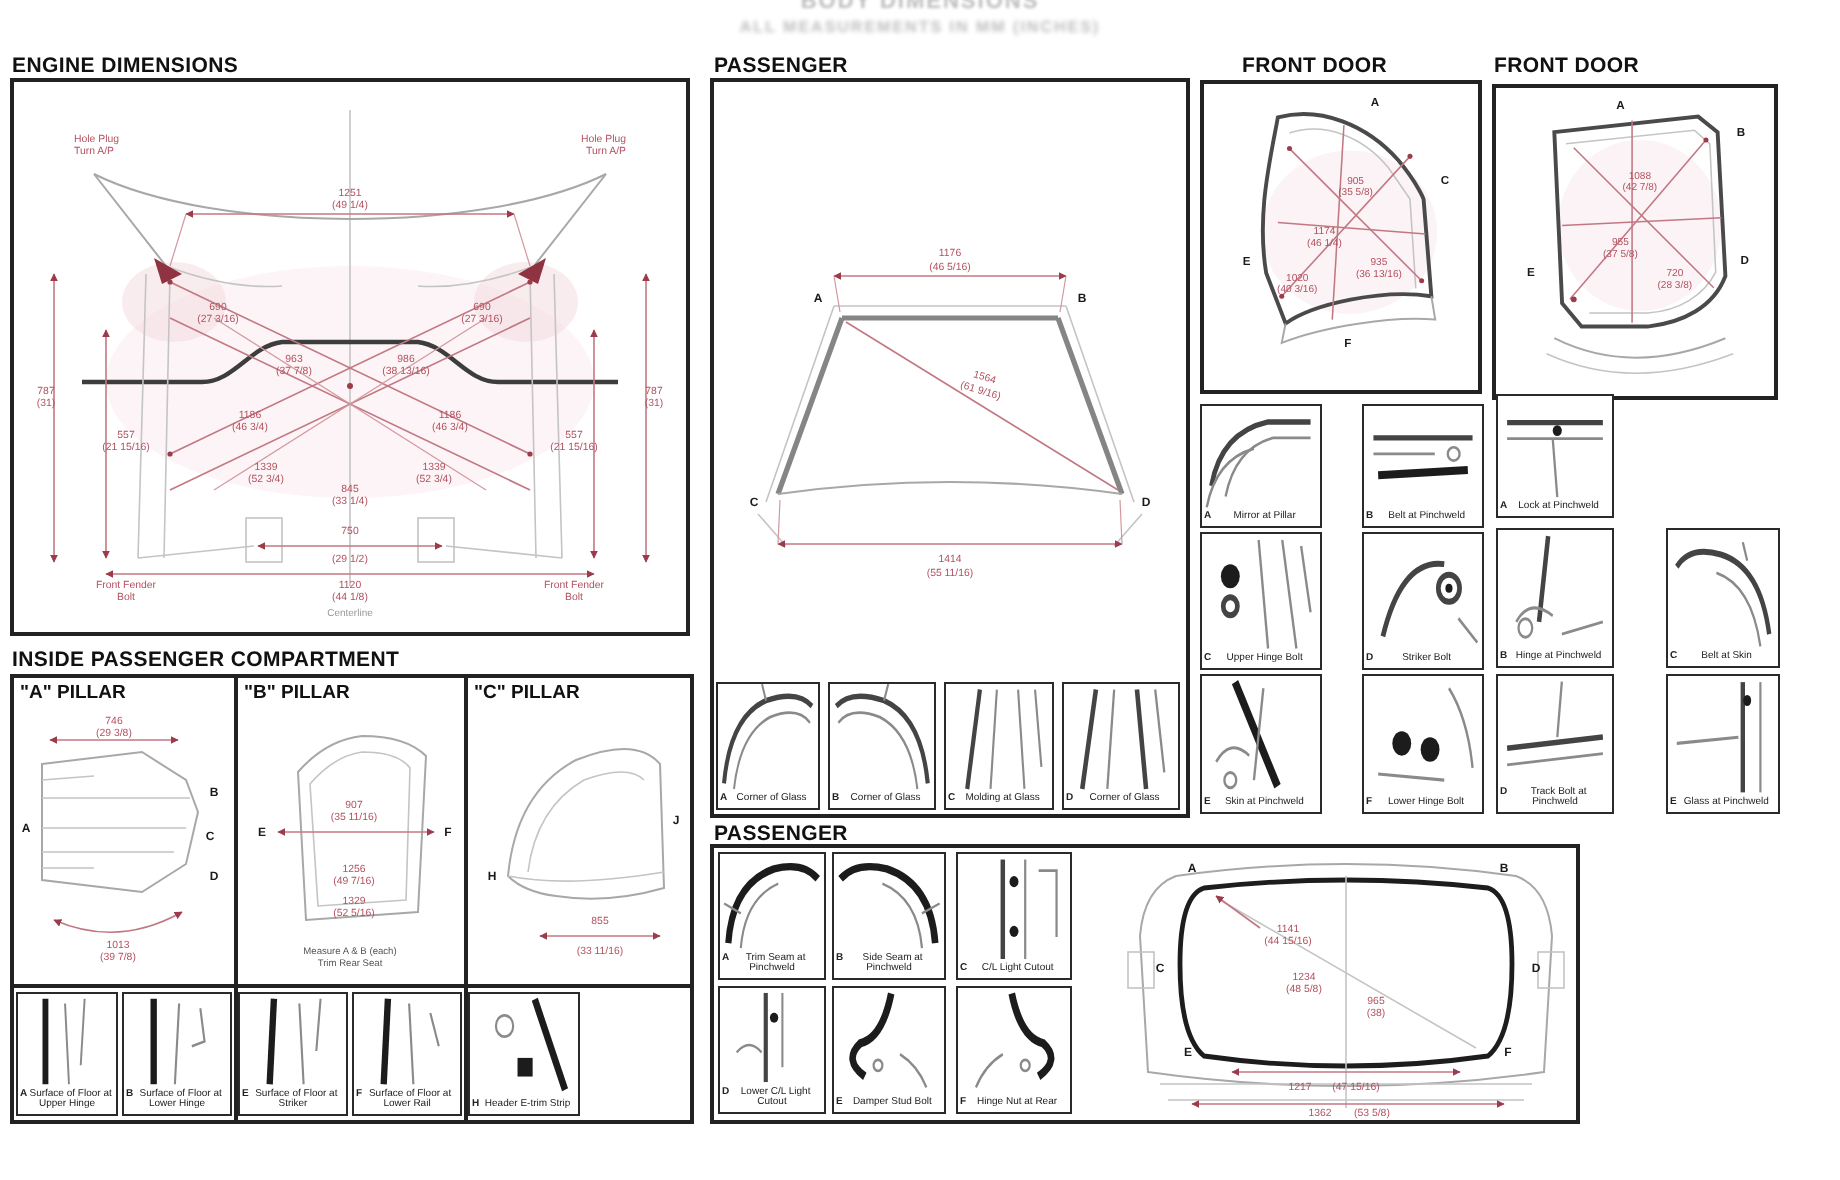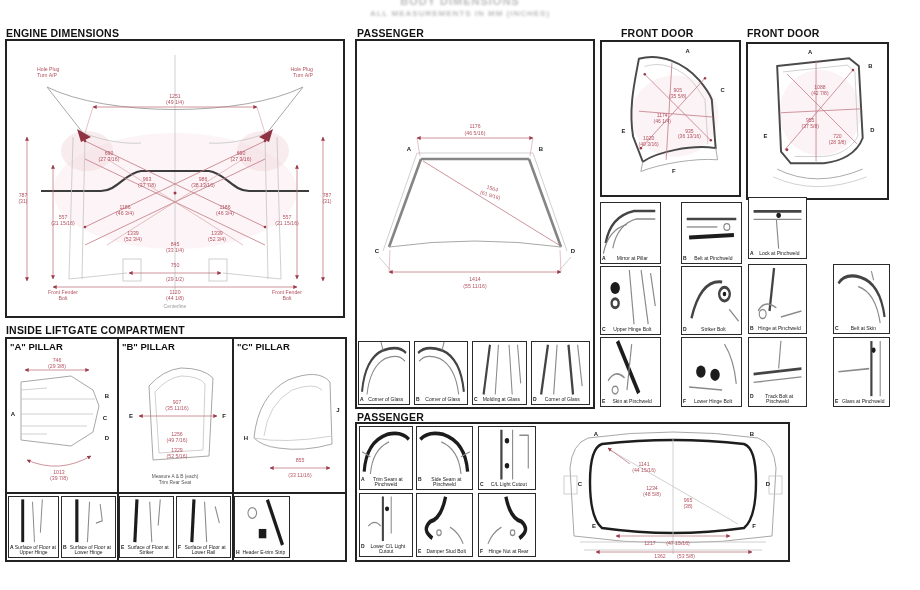--- a/index.html
+++ b/index.html
@@ -124,21 +124,21 @@
     <text class="dim" x="168" y="205">845</text>
     <text class="dim" x="168" y="211">(33 1/4)</text>
     <text class="dim" x="56" y="253">Front Fender</text>
     <text class="dim" x="56" y="259">Bolt</text>
     <text class="dim" x="280" y="253">Front Fender</text>
     <text class="dim" x="280" y="259">Bolt</text>
     <text class="gry" x="168" y="267">Centerline</text>
   </svg>
 </div>
 
-<div class="sec-title" style="left:6px;top:324px;">INSIDE LIFTGATE COMPARTMENT</div>
+<div class="sec-title" style="left:6px;top:324px;">INSIDE PASSENGER COMPARTMENT</div>
 <div class="box" style="left:5px;top:337px;width:342px;height:225px;"></div>
 <div style="position:absolute;left:117px;top:337px;width:2px;height:225px;background:#222;"></div>
 <div style="position:absolute;left:232px;top:337px;width:2px;height:225px;background:#222;"></div>
 <div style="position:absolute;left:5px;top:492px;width:342px;height:2px;background:#222;"></div>
 
 <div class="sub-title" style="left:10px;top:341px;">"A" PILLAR</div>
 <div class="sub-title" style="left:122px;top:341px;">"B" PILLAR</div>
 <div class="sub-title" style="left:237px;top:341px;">"C" PILLAR</div>
 
 <svg style="position:absolute;left:7px;top:354px;" viewBox="0 0 108 135" width="108" height="135">

